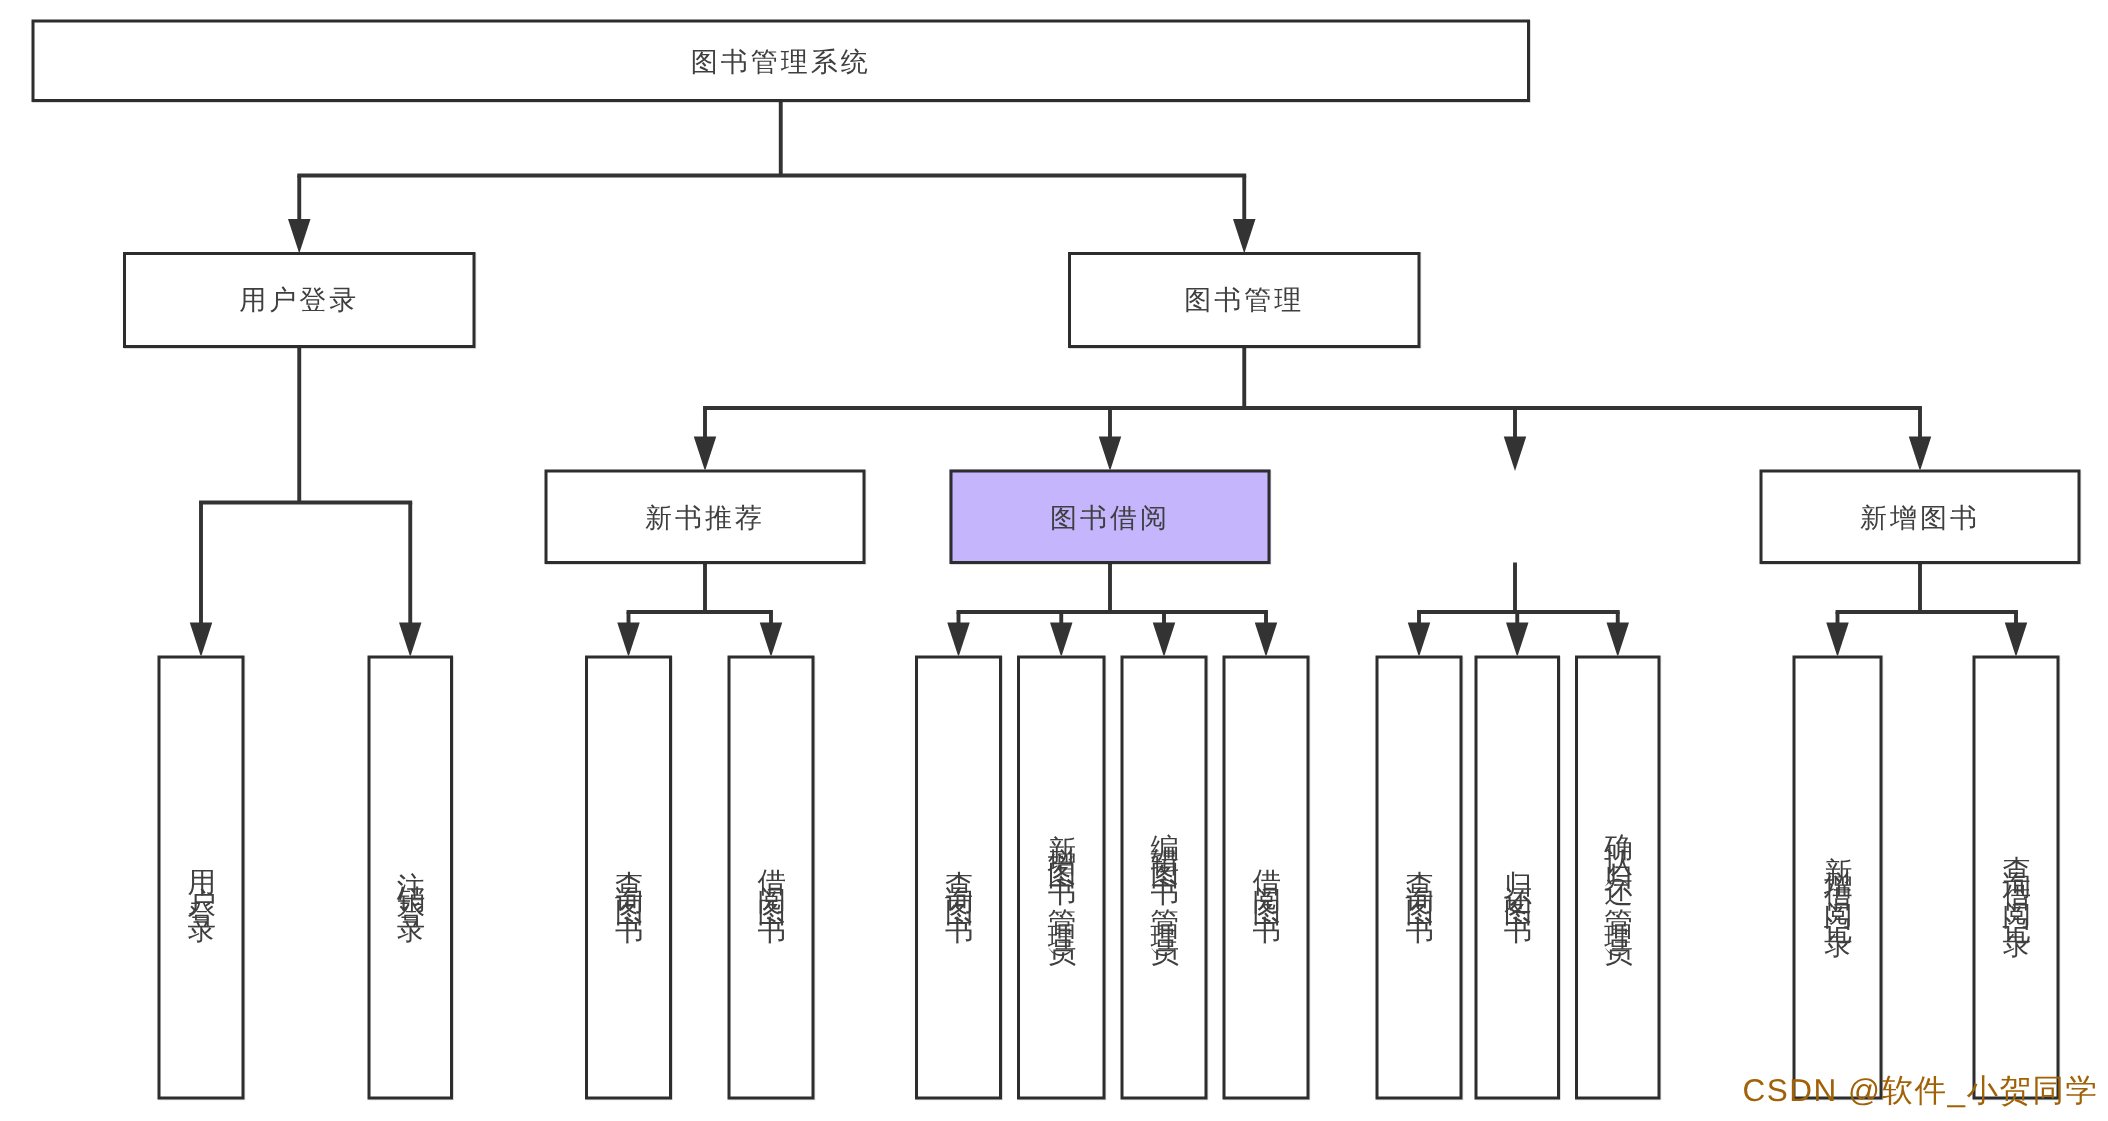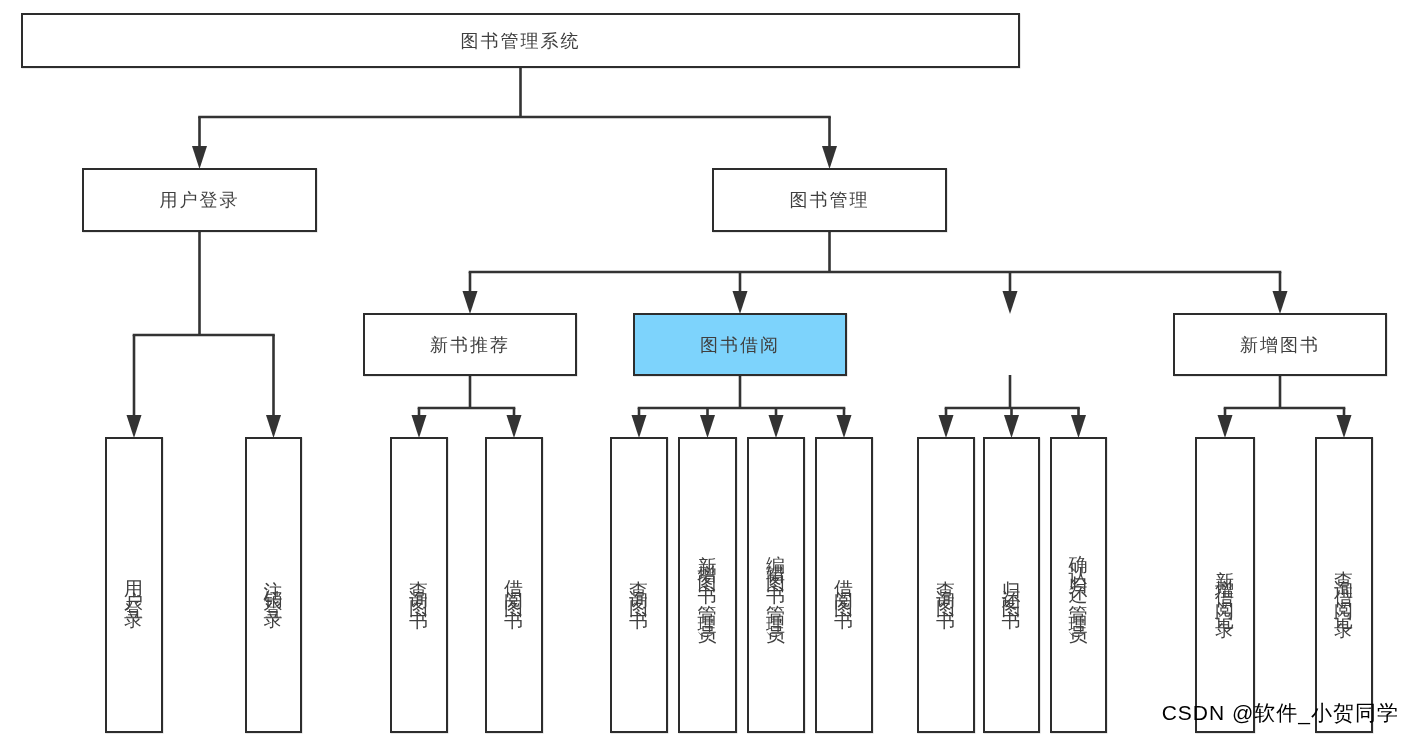--- a/index.html
+++ b/index.html
@@ -38,23 +38,23 @@
     writing-mode: vertical-rl;
     text-orientation: mixed;
     font-size: 19px;
     letter-spacing: 10px;
     line-height: 1;
     white-space: normal;
   }
   .watermark {
     position: absolute;
     right: 6px;
-    bottom: 20px;
+    bottom: 6px;
     font-size: 21px;
-    color: #000000;
+    color: #a16207;
     letter-spacing: 1px;
     z-index: 3;
     white-space: nowrap;
   }
 </style>
 </head>
 <body>
 
 <div class="canvas">
   <svg class="connectors" xmlns="http://www.w3.org/2000/svg">
@@ -117,21 +117,21 @@
     </div>
     <div class="node h" style="left: 82px; top: 168px; width: 235px; height: 64px; border-color: rgb(45, 45, 45); background: rgb(255, 255, 255);">
       <span class="label" style="color: rgb(63, 63, 63);">用户登录</span>
     </div>
     <div class="node h" style="left: 712px; top: 168px; width: 235px; height: 64px; border-color: rgb(45, 45, 45); background: rgb(255, 255, 255);">
       <span class="label" style="color: rgb(63, 63, 63);">图书管理</span>
     </div>
     <div class="node h" style="left: 363px; top: 313px; width: 214px; height: 63px; border-color: rgb(45, 45, 45); background: rgb(255, 255, 255);">
       <span class="label" style="color: rgb(63, 63, 63);">新书推荐</span>
     </div>
-    <div class="node h" style="left: 633px; top: 313px; width: 214px; height: 63px; border-color: rgb(45, 45, 45); background: #7dd3fc;">
+    <div class="node h" style="left: 633px; top: 313px; width: 214px; height: 63px; border-color: rgb(45, 45, 45); background: #c4b5fd;">
       <span class="label" style="color: rgb(63, 63, 63);">图书借阅</span>
     </div>
     <div class="node h" style="left: 1173px; top: 313px; width: 214px; height: 63px; border-color: rgb(45, 45, 45); background: rgb(255, 255, 255);">
       <span class="label" style="color: rgb(63, 63, 63);">新增图书</span>
     </div>
     <div class="node v" style="left: 105px; top: 437px; width: 58px; height: 296px; border-color: rgb(45, 45, 45); background: rgb(255, 255, 255);">
       <span class="label" style="color: rgb(63, 63, 63);">用户登录</span>
     </div>
     <div class="node v" style="left: 245px; top: 437px; width: 57px; height: 296px; border-color: rgb(45, 45, 45); background: rgb(255, 255, 255);">
       <span class="label" style="color: rgb(63, 63, 63);">注销登录</span>

